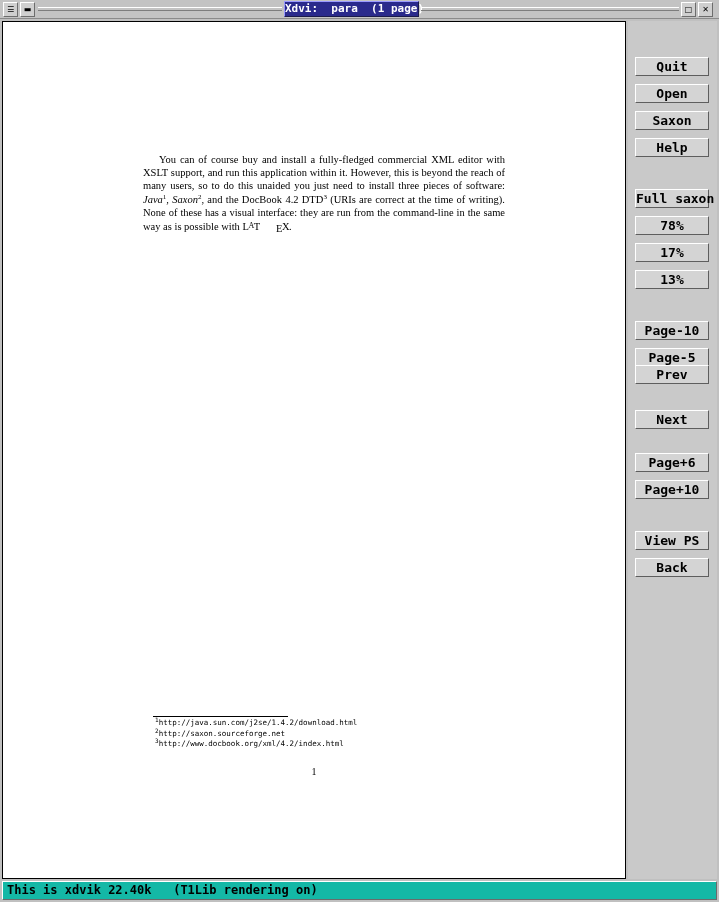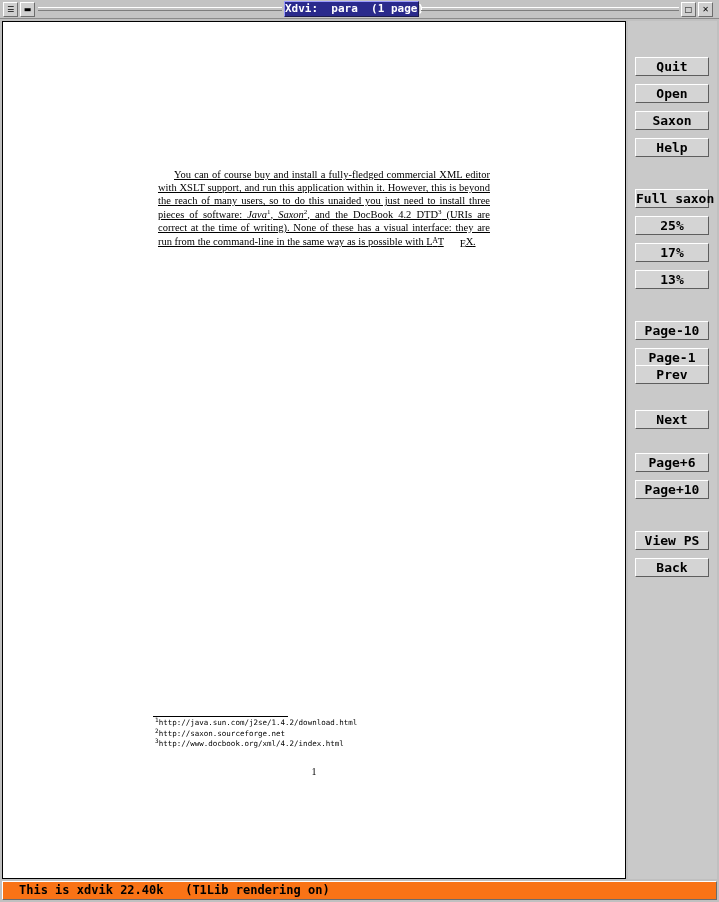--- a/index.html
+++ b/index.html
@@ -203,31 +203,31 @@
     cursor: default;
     white-space: pre;
   }
   
   .statusbar {
     position: absolute;
     left: 2px;
     top: 862px;
     width: 715px;
     height: 19px;
-    background: #f97316;
+    background: #14b8a6;
     border-top: 1px solid #ffffff;
     border-left: 1px solid #ffffff;
     border-right: 1px solid #6b6b6b;
     border-bottom: 1px solid #6b6b6b;
     box-sizing: border-box;
     font-family: "DejaVu Sans Mono", monospace;
     font-size: 12px;
     font-weight: bold;
     line-height: 17px;
-    padding-left: 16px;
+    padding-left: 4px;
     white-space: pre;
     color: #000;
   }
 </style>
 </head>
 <body>
 
 <div class="window">
 
   <div class="titlebar">
@@ -247,21 +247,21 @@
       <span class="glyph">✕</span>
     </div>
   </div>
 
   <div class="client">
 
     <div class="page-pane">
       <div class="paper">
 
         <div class="doc-body">
-          <p class="indent" style="margin:15px;text-decoration:underline;">
+          <p class="indent" style="margin:0;">
             <span>You can of course buy and install a fully-fledged commercial XML editor</span>
             <span>with XSLT support, and run this application within it. However, this is beyond the reach of many users, so to do this unaided you just need to install three pieces of software:</span>
             <i>Java</i><sup>1</sup><span>, </span><i>Saxon</i><sup>2</sup><span>, and the DocBook 4.2 DTD</span><sup>3</sup><span> (URIs are correct at the time of writing). None of these has a visual interface: they are run from the command-line in the same way as is possible with </span><span class="latex-logo">L<span class="a">A</span>T<span class="e">E</span>X</span><span>.</span>
           </p>
         </div>
 
         <div class="footnote-rule"></div>
         <div class="footnotes">
           <div><sup>1</sup><span>http://java.sun.com/j2se/1.4.2/download.html</span></div>
           <div><sup>2</sup><span>http://saxon.sourceforge.net</span></div>
@@ -271,25 +271,25 @@
         <div class="page-number">1</div>
       </div>
     </div>
 
     <div class="buttonpane">
       <div class="xbtn" style="top:36px">Quit</div>
       <div class="xbtn" style="top:63px">Open</div>
       <div class="xbtn" style="top:90px">Saxon</div>
       <div class="xbtn" style="top:117px">Help</div>
       <div class="xbtn" style="top:168px">Full saxon</div>
-      <div class="xbtn" style="top:195px">25%</div>
+      <div class="xbtn" style="top:195px">78%</div>
       <div class="xbtn" style="top:222px">17%</div>
       <div class="xbtn" style="top:249px">13%</div>
       <div class="xbtn" style="top:300px">Page-10</div>
-      <div class="xbtn" style="top:327px">Page-1</div>
+      <div class="xbtn" style="top:327px">Page-5</div>
       <div class="xbtn" style="top:344px">Prev</div>
       <div class="xbtn" style="top:389px">Next</div>
       <div class="xbtn" style="top:432px">Page+6</div>
       <div class="xbtn" style="top:459px">Page+10</div>
       <div class="xbtn" style="top:510px">View PS</div>
       <div class="xbtn" style="top:537px">Back</div>
     </div>
 
     <div class="statusbar">This is xdvik 22.40k   (T1Lib rendering on)</div>
 

